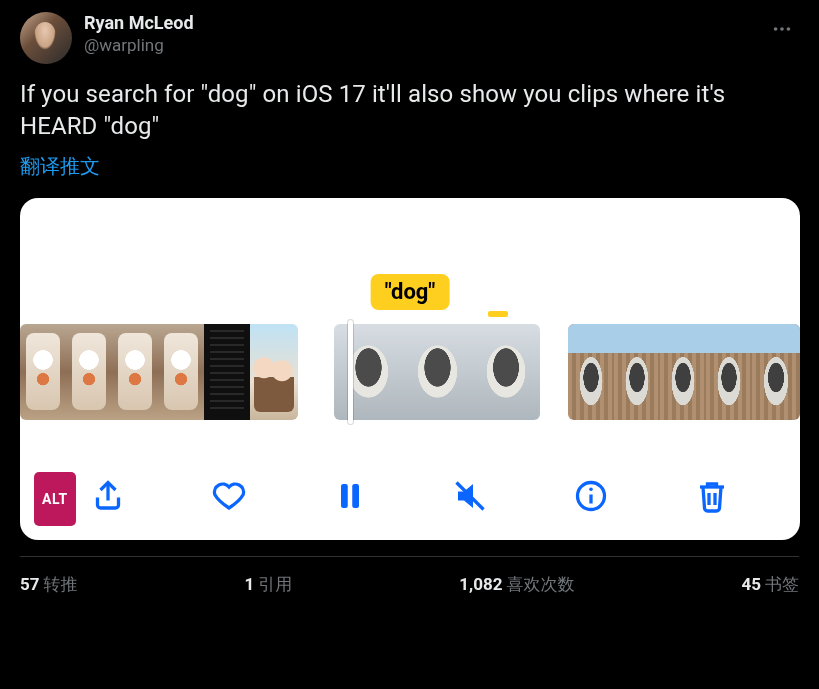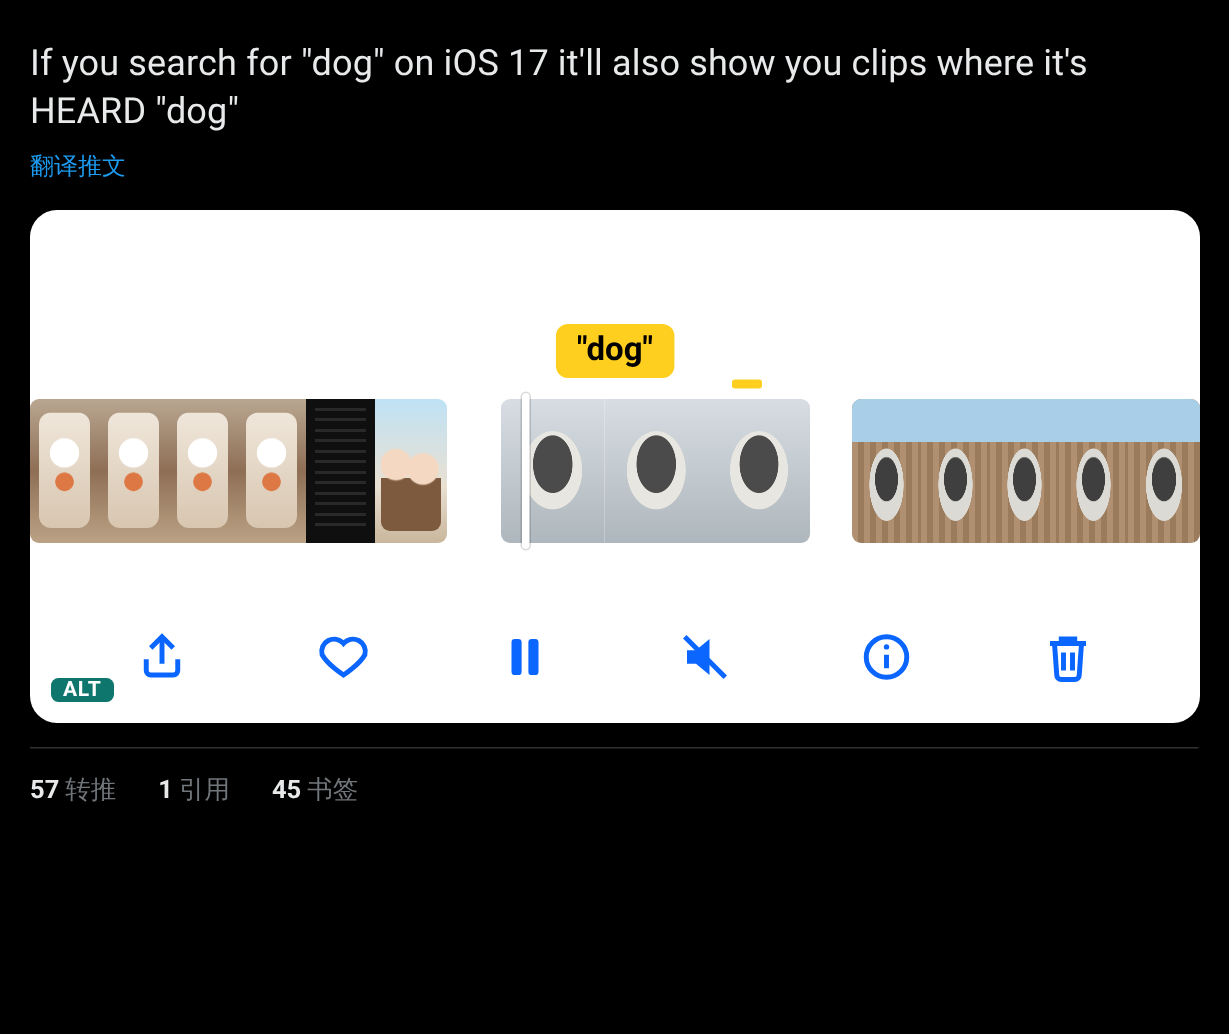--- a/index.html
+++ b/index.html
@@ -47,21 +47,21 @@
     margin-top:14px;
     font-size:24px;
     line-height:1.35;
     color:#e7e9ea;
     letter-spacing:0.1px;
   }
   .translate-link {
     display:inline-block;
     margin-top:10px;
     color:#1d9bf0;
-    font-size:16px;
+    font-size:20px;
     cursor:pointer;
   }
   .media-card {
     margin-top:18px;
     width: 780px;
     height: 342px;
     background:#fff;
     border-radius:18px;
     position:relative;
     overflow:hidden;
@@ -164,53 +164,68 @@
   .tool-btn {
     width:44px; height:44px;
     display:flex; align-items:center; justify-content:center;
     color:#0b66ff;
     cursor:pointer;
   }
   .tool-btn svg { width:36px; height:36px; stroke:#0b66ff; fill:none; stroke-width:2.2; }
   .alt-badge {
     position:absolute;
     left:14px; bottom:14px;
-    background:#0f766e;
+    background:#be185d;
     color:#fff;
     font-weight:700;
     font-size:14px;
-    padding:0 8px;
+    padding:19px 8px;
     border-radius:5px;
     letter-spacing:0.5px;
   }
   .meta-line {
     margin-top:16px;
     color:#71767b;
     font-size:17px;
   }
   .meta-line .views-num { color:#e7e9ea; font-weight:700; }
   .divider {
     margin-top:16px;
     border-top:1px solid #2f3336;
   }
   .stats {
     display:flex;
-    gap:28px;
+    gap:12px;
     padding:16px 0 0 0;
     font-size:17px;
     color:#71767b;
+    justify-content:space-between;
   }
   .stats .num { color:#e7e9ea; font-weight:700; margin-right:4px; }
   .stat-item { cursor:pointer; }
 </style>
 </head>
 <body>
 
 <div class="tweet">
 
+  <div class="header">
+    <div class="avatar"></div>
+    <div class="name-block">
+      <span class="display-name">Ryan McLeod</span>
+      <span class="handle">@warpling</span>
+    </div>
+    <div class="more-btn">
+      <svg viewBox="0 0 24 24" width="22" height="22">
+        <circle cx="5" cy="12" r="2" fill="#71767b"></circle>
+        <circle cx="12" cy="12" r="2" fill="#71767b"></circle>
+        <circle cx="19" cy="12" r="2" fill="#71767b"></circle>
+      </svg>
+    </div>
+  </div>
 
   <div class="body-text">If you search for "dog" on iOS 17 it'll also show you clips where it's HEARD "dog"</div>
 
   <span class="translate-link">翻译推文</span>
 
   <div class="media-card">
     <div class="tooltip">"dog"</div>
     <div class="marker"></div>
 
     <div class="timeline">
@@ -290,17 +305,20 @@
   <div class="divider"></div>
 
   <div class="stats">
     <span class="stat-item">
       <span class="num">57</span><span>转推</span>
     </span>
     <span class="stat-item">
       <span class="num">1</span><span>引用</span>
     </span>
     <span class="stat-item">
+      <span class="num">1,082</span><span>喜欢次数</span>
+    </span>
+    <span class="stat-item">
       <span class="num">45</span><span>书签</span>
     </span>
   </div>
 
 </div>
 
 </body></html>

